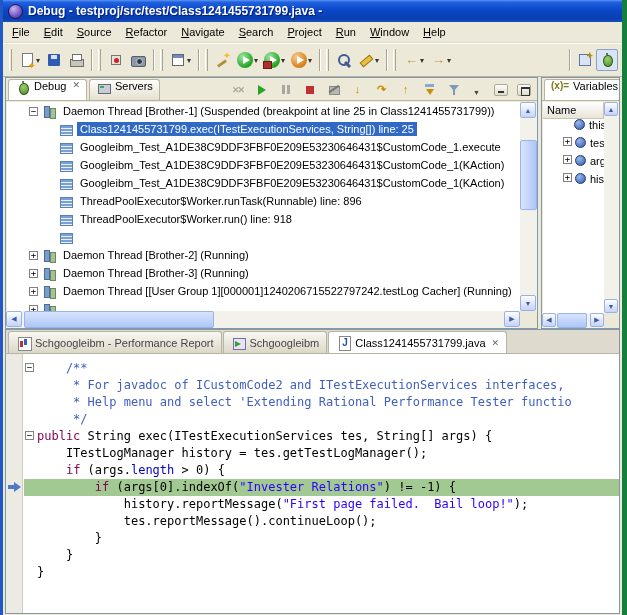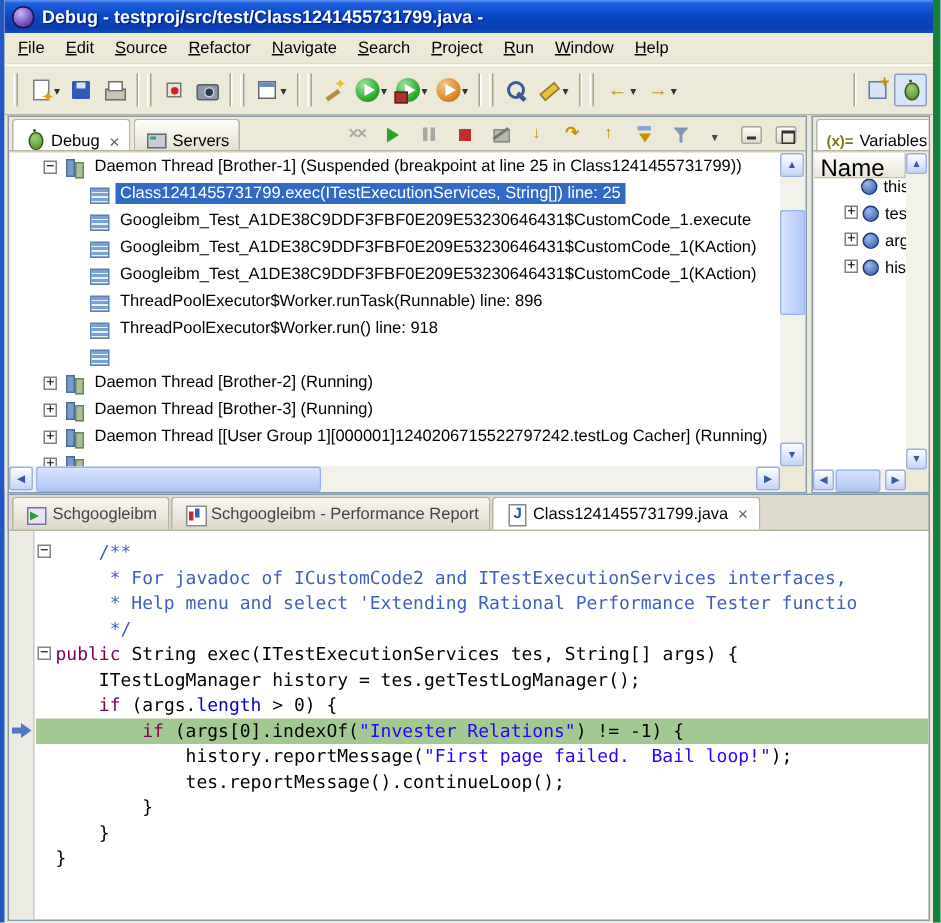--- a/index.html
+++ b/index.html
@@ -92,42 +92,42 @@
   .ic-perf::before{content:"";position:absolute;left:2px;top:3px;width:11px;height:10px;background:#E8E4F4;border:1px solid #786CA8}
   .ic-perf::after{content:"";position:absolute;left:4px;top:6px;border-left:6px solid #30A030;border-top:3px solid transparent;border-bottom:3px solid transparent}
   .ic-chart::before{content:"";position:absolute;left:2px;top:2px;width:12px;height:12px;background:#fff;border:1px solid #888}
   .ic-chart::after{content:"";position:absolute;left:4px;top:6px;width:3px;height:6px;background:#C03030;box-shadow:4px -2px 0 #3060C0}
   
   .upper{display:flex;height:252px;padding:0 2px;gap:3px;background:#ECE9D8}
   .view{position:relative;border:1px solid #8398A8;background:#ECE9D8;overflow:hidden}
   .debug-view{width:533px;flex:none}
   .variables-view{flex:1}
   .view-header{height:23px;display:flex;align-items:flex-end;padding:1px 2px 0 2px;background:#ECE9D8;border-bottom:1px solid #B8B4A2}
-  .vtab{height:21px;display:flex;align-items:flex-end;gap:4px;padding:0 6px;font-size:11px;margin-right:2px;
+  .vtab{height:21px;display:flex;align-items:flex-start;gap:4px;padding:0 6px;font-size:11px;margin-right:2px;
     border:1px solid #B8B4A2;border-bottom:none;border-radius:3px 3px 0 0;background:linear-gradient(#FDFDFB,#E4E0D0);white-space:nowrap}
   .vtab.active{background:#fff}
   .tab-x{font-size:9px;color:#666;margin-left:2px}
   .view-tools{margin-left:auto;display:flex;align-items:center;gap:3px;padding-right:1px}
   .tree{position:absolute;left:1px;right:17px;top:24px;bottom:17px;background:#fff;overflow:hidden}
   .trow{height:18px;display:flex;align-items:center;white-space:nowrap;font-size:11px;overflow:hidden}
   .expander{width:9px;height:9px;flex:none;border:1px solid #808080;background:#fff;color:#000;
     font-size:9px;line-height:7px;text-align:center;margin-right:4px;font-family:"DejaVu Sans Mono",monospace}
   .tlabel{padding:1px 3px}
   .tlabel.sel{background:#316AC5;color:#fff}
   
   .sb-v{position:absolute;width:17px;background:#F2F1EA;display:flex;flex-direction:column}
   .sb-h{position:absolute;height:17px;background:#F2F1EA;display:flex}
   .sb-btn{width:16px;height:16px;flex:none;display:flex;align-items:center;justify-content:center;font-size:7px;color:#3A5AA8;
     background:linear-gradient(#FDFEFF,#C6D3F7);border:1px solid #9CB0E4;border-radius:2px}
   .sb-track{flex:1;position:relative}
   .sb-thumb{position:absolute;background:linear-gradient(90deg,#D8E4FC,#AEC6F8);border:1px solid #98B4EC;border-radius:2px}
   .sb-h .sb-thumb{background:linear-gradient(180deg,#D8E4FC,#AEC6F8)}
   .sb-corner{position:absolute;right:0;bottom:0;width:17px;height:17px;background:#ECE9D8}
   
-  .col-header{position:absolute;left:1px;right:15px;top:24px;height:17px;font-size:16px;padding:2px 4px;
+  .col-header{position:absolute;left:1px;right:15px;top:24px;height:17px;font-size:11px;padding:2px 4px;
     background:linear-gradient(#FFFFFF,#E8E4D8);border-bottom:1px solid #C8C4B4;border-right:1px solid #C8C4B4}
   .vars{position:absolute;left:1px;right:15px;top:41px;bottom:15px;background:#fff;overflow:hidden}
   .vrow{height:18px;display:flex;align-items:flex-start;font-size:11px;padding-left:20px;white-space:nowrap}
   .vrow .expander{margin-right:3px}
   .vrow .noexp{width:11px;flex:none}
   .vlabel{margin-left:4px}
   
   .editor-area{height:286px;margin:0 2px;background:#ECE9D8}
   .etabs{height:25px;display:flex;align-items:flex-end;padding:2px 2px 0 2px;background:#DEDBCE;border:1px solid #8398A8;border-bottom:1px solid #B8B4A2}
   .etab{height:22px;display:flex;align-items:center;gap:4px;padding:0 7px;font-size:11px;color:#444;white-space:nowrap;
@@ -413,26 +413,26 @@
           <div class="sb-thumb" style="top:0;bottom:0;left:1px;width:30px"></div>
         </div>
         <div class="sb-btn" style="width:14px;height:14px">▶</div>
       </div>
     </div>
   </div>
 
   <div class="editor-area">
     <div class="etabs" id="etabs">
         <div class="etab">
+          <div class="ic ic-chart" style="width: 15px; height: 15px;"></div>
+          <div>Schgoogleibm - Performance Report</div>
+        </div>
+        <div class="etab">
           <div class="ic ic-perf" style="width: 15px; height: 15px;"></div>
           <div>Schgoogleibm</div>
-        </div>
-        <div class="etab">
-          <div class="ic ic-chart" style="width: 15px; height: 15px;"></div>
-          <div>Schgoogleibm - Performance Report</div>
         </div>
         <div class="etab active">
           <div class="ic ic-jfile" style="width: 15px; height: 15px;"></div>
           <div>Class1241455731799.java</div>
           <div class="tab-x">✕</div>
         </div>
       </div>
     <div class="editor-body">
       <div class="ruler-bg"></div>
       <div class="ip-arrow" id="ip-arrow" style="top: 128px;"></div>

